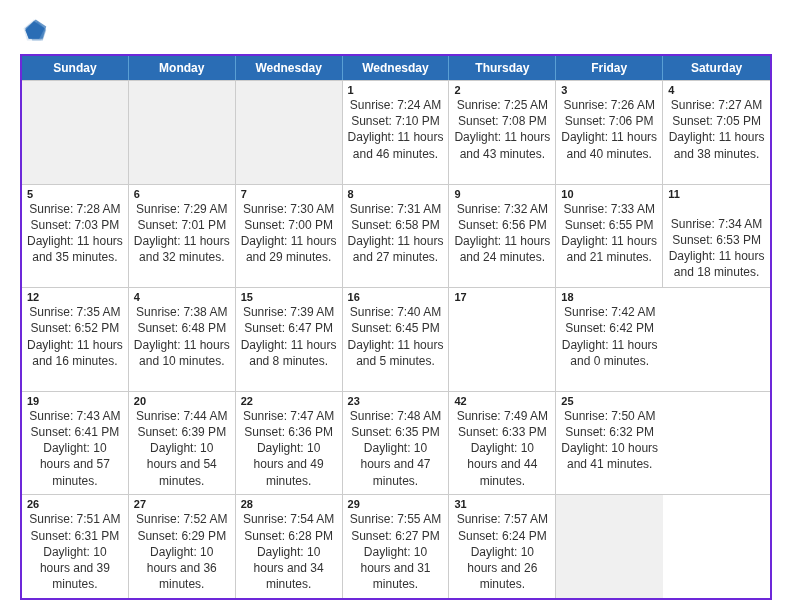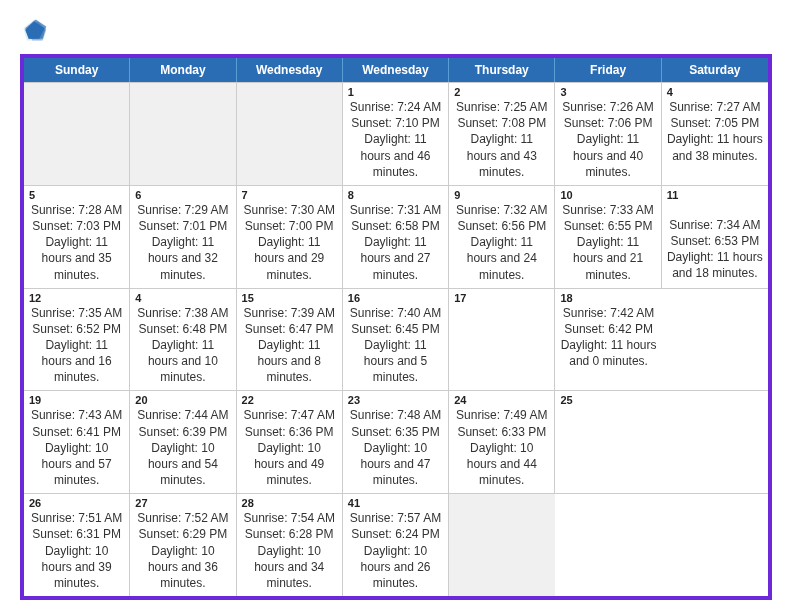--- a/index.html
+++ b/index.html
@@ -58,21 +58,21 @@
     }
     .location-title {
       font-size: 15px;
       color: #555;
       margin-top: 2px;
     }
     .calendar {
       flex: 1;
       display: flex;
       flex-direction: column;
-      border: 4px solid #6d28d9;
+      border: 2px solid #6d28d9;
     }
     .cal-header {
       display: grid;
       grid-template-columns: repeat(7, 1fr);
       background: #2a6db5;
     }
     .cal-header-cell {
       color: #fff;
       font-size: 12px;
       font-weight: bold;
@@ -279,27 +279,30 @@
 Sunset: 6:36 PM
 Daylight: 10 hours and 49 minutes.</div>
           </div>
           <div class="cal-cell">
             <span class="day-num">23</span>
             <div class="cell-text" style="white-space: pre-line;">Sunrise: 7:48 AM
 Sunset: 6:35 PM
 Daylight: 10 hours and 47 minutes.</div>
           </div>
           <div class="cal-cell">
-            <span class="day-num">24</span>
+            <span class="day-num">42</span>
             <div class="cell-text" style="white-space: pre-line;">Sunrise: 7:49 AM
 Sunset: 6:33 PM
 Daylight: 10 hours and 44 minutes.</div>
           </div>
           <div class="cal-cell">
             <span class="day-num">25</span>
+            <div class="cell-text" style="white-space: pre-line;">Sunrise: 7:50 AM
+Sunset: 6:32 PM
+Daylight: 10 hours and 41 minutes.</div>
           </div>
         </div>
         <div class="cal-row">
           <div class="cal-cell">
             <span class="day-num">26</span>
             <div class="cell-text" style="white-space: pre-line;">Sunrise: 7:51 AM
 Sunset: 6:31 PM
 Daylight: 10 hours and 39 minutes.</div>
           </div>
           <div class="cal-cell">
@@ -308,21 +311,27 @@
 Sunset: 6:29 PM
 Daylight: 10 hours and 36 minutes.</div>
           </div>
           <div class="cal-cell">
             <span class="day-num">28</span>
             <div class="cell-text" style="white-space: pre-line;">Sunrise: 7:54 AM
 Sunset: 6:28 PM
 Daylight: 10 hours and 34 minutes.</div>
           </div>
           <div class="cal-cell">
-            <span class="day-num">41</span>
+            <span class="day-num">29</span>
+            <div class="cell-text" style="white-space: pre-line;">Sunrise: 7:55 AM
+Sunset: 6:27 PM
+Daylight: 10 hours and 31 minutes.</div>
+          </div>
+          <div class="cal-cell">
+            <span class="day-num">31</span>
             <div class="cell-text" style="white-space: pre-line;">Sunrise: 7:57 AM
 Sunset: 6:24 PM
 Daylight: 10 hours and 26 minutes.</div>
           </div>
           <div class="cal-cell shaded empty"></div>
         </div>
       </div>
   </div>
 </div>
 

